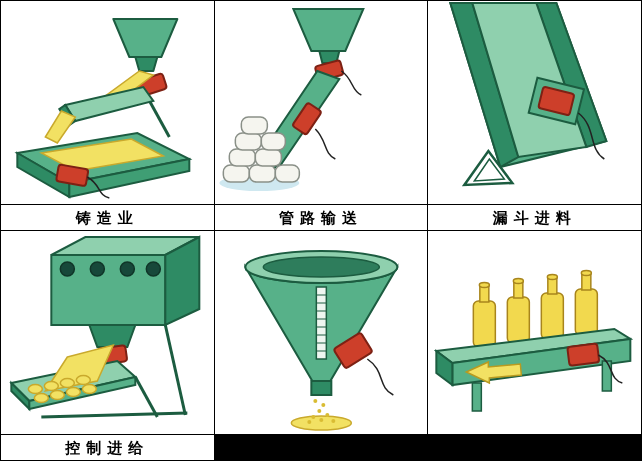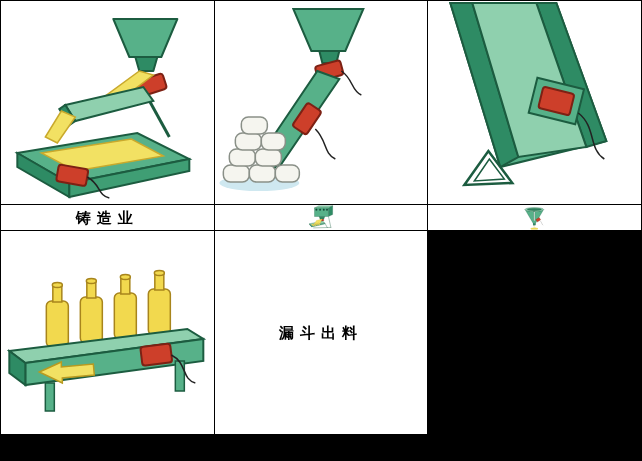--- a/index.html
+++ b/index.html
@@ -89,20 +89,22 @@
           <rect x="104" y="82" width="48" height="36" fill="#57b189" stroke="#1c5c40" stroke-width="2"></rect>
           <rect x="112" y="89" width="32" height="22" rx="3" fill="#cd3f2a" stroke="#7d2114" stroke-width="2"></rect>
         </g>
         <path d="M150,112 C168,126 160,148 176,158" stroke="#222" fill="none" stroke-width="1.5"></path>
         <polygon points="60,150 84,182 36,184" fill="#ffffff" stroke="#1c5c40" stroke-width="2.5"></polygon>
         <polygon points="61,158 76,178 46,180" fill="none" stroke="#1c5c40" stroke-width="1.5"></polygon>
       </svg>
     </div>
 
     <div class="caption">铸造业</div>
+    <div class="caption">管路输送</div>
+    <div class="caption">漏斗进料</div>
 
     <div class="imgcell">
       <svg viewBox="0 0 212 203" xmlns="http://www.w3.org/2000/svg">
         <line x1="164" y1="94" x2="184" y2="184" stroke="#1c5c40" stroke-width="3"></line>
         <line x1="134" y1="146" x2="156" y2="186" stroke="#1c5c40" stroke-width="3"></line>
         <line x1="40" y1="186" x2="186" y2="182" stroke="#1c5c40" stroke-width="3"></line>
         <polygon points="50,24 84,6 198,6 164,24" fill="#8fd0ae" stroke="#1c5c40" stroke-width="2"></polygon>
         <rect x="50" y="24" width="114" height="70" fill="#57b189" stroke="#1c5c40" stroke-width="2"></rect>
         <polygon points="164,24 198,6 198,78 164,94" fill="#2e8b64" stroke="#1c5c40" stroke-width="2"></polygon>
         <g fill="#17483a" stroke="#103528" stroke-width="1.5">
@@ -188,16 +190,16 @@
         <rect x="44" y="152" width="9" height="28" fill="#57b189" stroke="#1c5c40" stroke-width="1.5"></rect>
         <rect x="174" y="130" width="9" height="30" fill="#57b189" stroke="#1c5c40" stroke-width="1.5"></rect>
         <g transform="rotate(-7 156 124)">
           <rect x="140" y="114" width="30" height="19" rx="3" fill="#cd3f2a" stroke="#7d2114" stroke-width="2"></rect>
         </g>
         <path d="M170,124 C186,132 180,148 194,152" stroke="#222" fill="none" stroke-width="1.5"></path>
         <polygon points="38,141 60,131 60,136 92,133 93,144 61,147 61,152" fill="#f2e163" stroke="#b89a20" stroke-width="1.5"></polygon>
       </svg>
     </div>
 
-    <div class="caption">漏斗出料</div>
+    <div class="caption">控制进给</div>
 
   </div>
 </div>
 
 </body></html>

